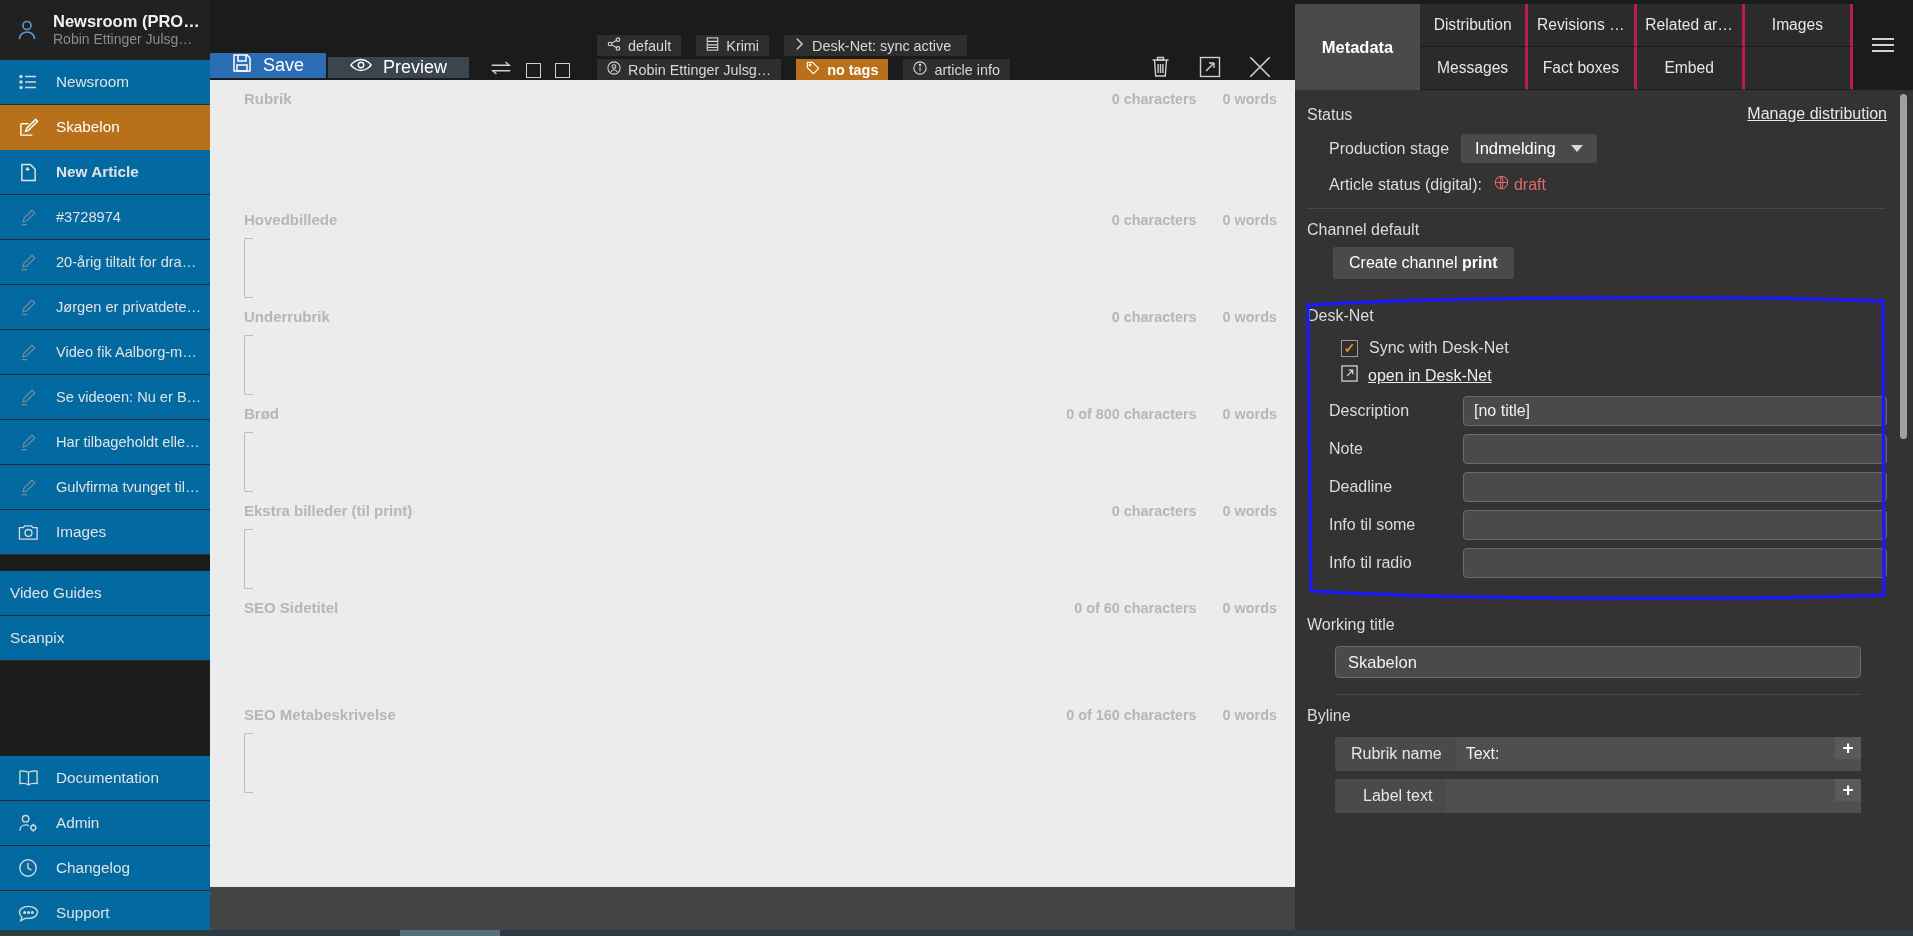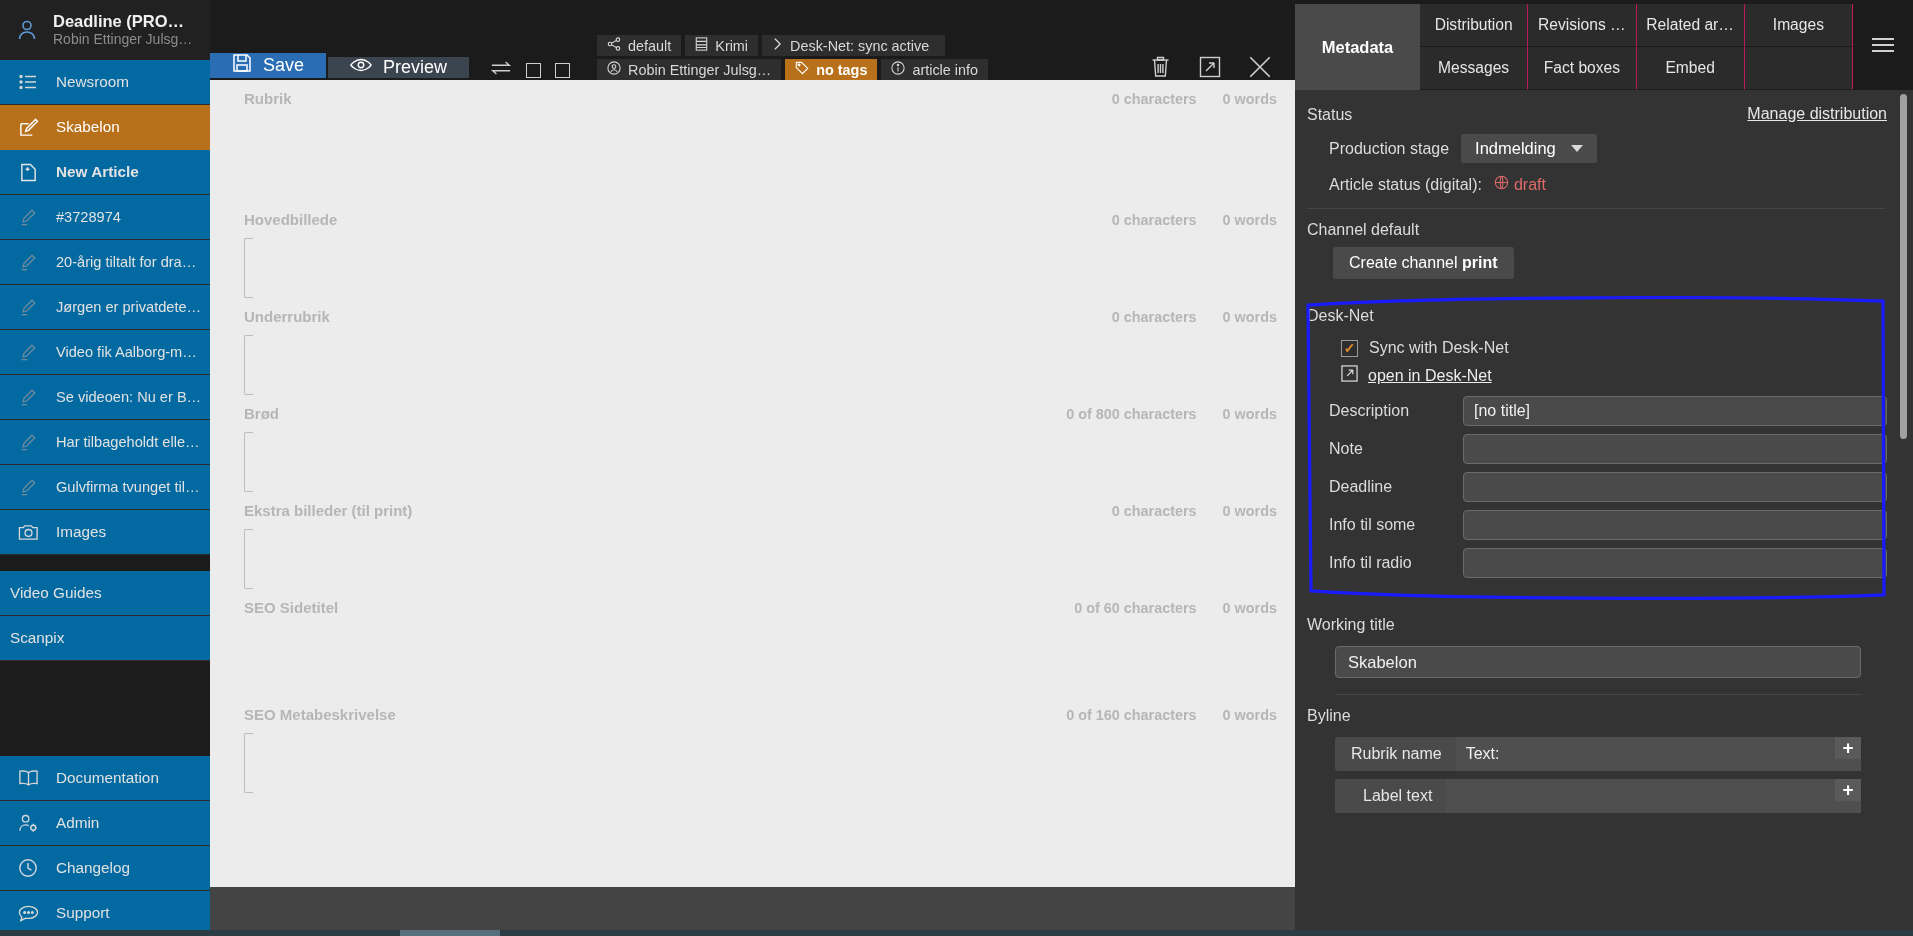--- a/index.html
+++ b/index.html
@@ -36,21 +36,21 @@
   .toolbar { height: 50px; background: #1b1b1b; display: flex; align-items: flex-end; position: relative; margin-top: 30px; }
   .tb-btn { display: flex; align-items: center; gap: 11px; padding: 0 22px; color: #fff;
             font-size: 18px; margin: 2px 0 2px 0; }
   .tb-save { background: #2a6db5; font-weight: normal; }
   .tb-preview { background: #3b4550; margin-left: 2px; }
   .tb-sep { width: 1px; background: #3a3a3a; margin: 8px 0; }
   .tb-icons { display: flex; align-items: center; gap: 14px; padding: 0 20px; }
   .sq { width: 15px; height: 15px; border: 1.6px solid #cfcfcf; }
 
   .chips { display: flex; flex-direction: column; justify-content: center; gap: 3px; padding-left: 6px;}
-  .chip-row { display: flex; gap: 4px; height: 21px; }
+  .chip-row { display: flex; gap: 15px; height: 21px; }
   .chip { display: flex; align-items: center; gap: 7px; padding: 0 10px; background: #2e2e2e;
           color: #d8d8d8; font-size: 14.4px; white-space: nowrap; }
   .chip.orange { background: #b8701a; color: #fff; font-weight: bold; }
   .chip.wide { padding-right: 16px; }
 
   .tb-right { margin-left: auto; display: flex; align-items: center; gap: 24px; padding: 0 22px; }
   .tb-right .ibtn { width: 26px; height: 26px; display: flex; align-items: center; justify-content: center; }
 
   .doc-area { flex: 1 1 auto; background: #ececec; position: relative; overflow: hidden; padding-left: 16px; }
   .fld { position: relative; padding: 0 18px; }
@@ -62,21 +62,21 @@
                       border-bottom: 1px solid #bdbdbd; width: 9px; height: 58px; margin-top: 8px; border-radius:2px 0 0 2px;}
   .doc-bottom { position: absolute; left: 0; right: 0; bottom: 0; height: 49px; background: #444444; }
 
   
   .right { width: 618px; flex: 0 0 618px; background: #1b1b1b; display: flex; flex-direction: column; position: relative; }
   .rp-tabs { display: flex; background: #1b1b1b; height: 90px; padding-top: 4px; }
   .rp-tab-main { width: 125px; background: #4a4a4a; color: #fff; font-weight: bold; font-size: 16.5px;
                  display: flex; align-items: center; justify-content: center; }
   .rp-grid { flex: 1 1 auto; display: grid; grid-template-columns: repeat(4, 1fr); grid-template-rows: 1fr 1fr; }
   .rp-tab { background: #2b2b2b; color: #e6e6e6; font-size: 15.6px; display: flex;
-            align-items: center; justify-content: center; border-right: 1px solid #be185d;
+            align-items: center; justify-content: center; border-right: 3px solid #be185d;
             border-bottom: 1px solid #1b1b1b; white-space: nowrap; overflow: hidden; }
   .rp-tab.empty { background: #2b2b2b; }
   .rp-burger { width: 60px; display: flex; align-items: center; justify-content: center; background: #1b1b1b; }
 
   .rp-body { flex: 1 1 auto; background: #333333; overflow: hidden; position: relative; padding: 0 0 0 0; }
   .rp-scroll { position: absolute; right: 6px; top: 4px; width: 7px; height: 345px; background: #a0a0a0; border-radius: 4px; }
   .rp-inner { padding: 10px 26px 0 10px; }
 
   .sec-title { color: #dcdcdc; font-size: 16px; padding: 6px 0 4px 2px; }
   .row { display: flex; align-items: center; }
@@ -131,21 +131,21 @@
   <div class="sidebar">
 
     <div class="sb-user">
       <span class="uicon">
         <svg width="24" height="24" viewBox="0 0 24 24" fill="none" stroke="#5b9bd5" stroke-width="1.6">
           <circle cx="12" cy="7.5" r="4"></circle>
             <path d="M4.5 21c0-4.2 3.4-7 7.5-7s7.5 2.8 7.5 7"></path>
         </svg>
       </span>
       <div class="sb-user-txt">
-        <div class="sb-org">Deadline (PRO…</div>
+        <div class="sb-org">Newsroom (PRO…</div>
         <div class="sb-name">Robin Ettinger Julsg…</div>
       </div>
     </div>
 
     <div class="sb-item">
       <span class="ico">
         <svg width="20" height="20" viewBox="0 0 20 20" fill="none" stroke="#d8d8d8" stroke-width="1.5">
           <circle cx="3" cy="4.5" r="1"></circle>
             <circle cx="3" cy="10" r="1"></circle>
             <circle cx="3" cy="15.5" r="1"></circle>

